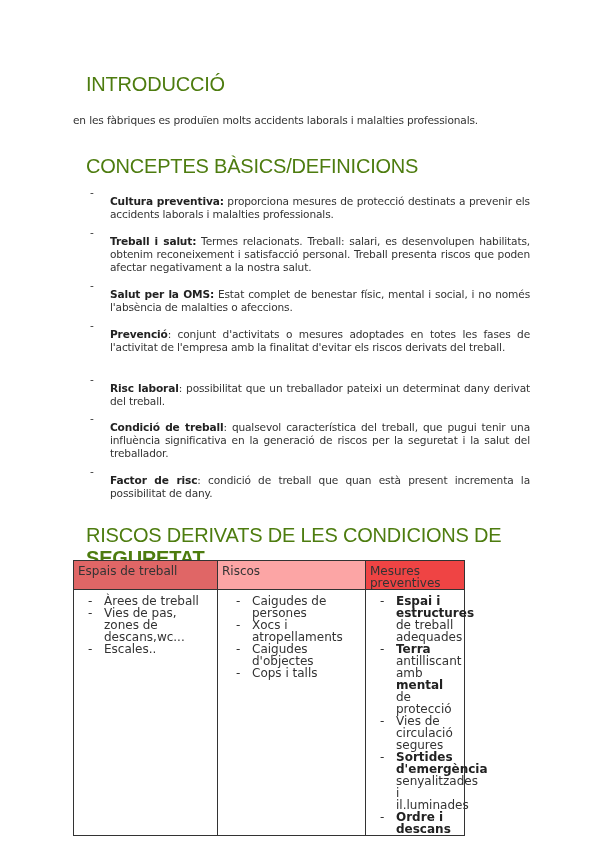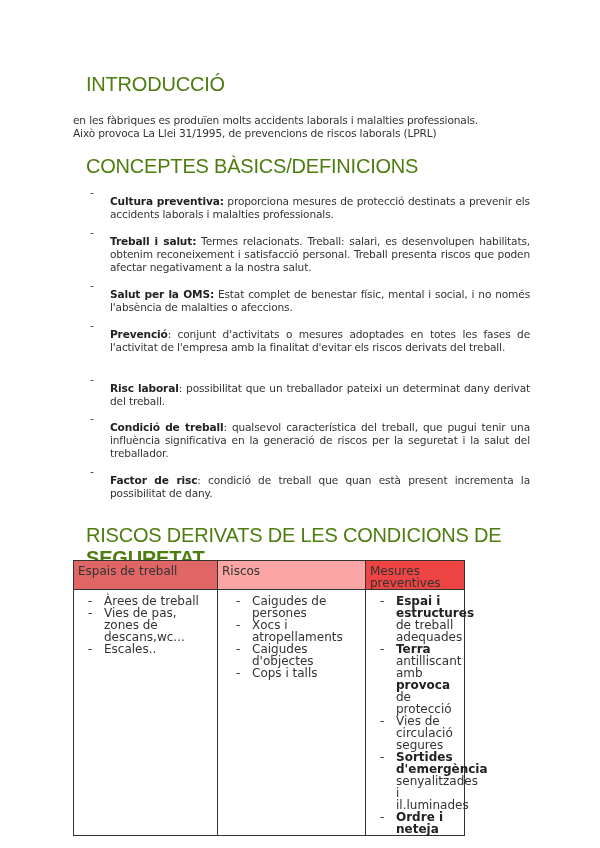--- a/index.html
+++ b/index.html
@@ -36,21 +36,20 @@
   </style>
 </head>
 <body>
 
 <div class="page">
 
   <h2 class="h" style="top:73px;">INTRODUCCIÓ</h2>
   <p class="para" style="top:101px;">
     <br>
     <span>en les fàbriques es produïen molts accidents laborals i malalties professionals.</span><br>
-    <span>Això provoca La Llei 31/1995, de prevencions de riscos laborals (LPRL)</span>
   </p>
 
   <h2 class="h" style="top:155px;">CONCEPTES BÀSICS/DEFINICIONS</h2>
 
   <div class="def-list" style="top:186px;">
     <div class="def-item" style="top:0px;">
       <span class="dash">-</span>
       <span class="txt"><span class="term">Cultura preventiva:</span><span> proporciona mesures de protecció destinats a prevenir els accidents laborals i malalties professionals.</span></span>
     </div>
     <div class="def-item" style="top:40px;">
@@ -102,23 +101,23 @@
           <ul class="cell-list c2-list">
             <li><span class="dash">-</span><span>Caigudes de persones</span></li>
             <li><span class="dash">-</span><span>Xocs i atropellaments</span></li>
             <li><span class="dash">-</span><span>Caigudes d'objectes</span></li>
             <li><span class="dash">-</span><span>Cops i talls</span></li>
           </ul>
         </td>
         <td>
           <ul class="cell-list c3-list">
             <li><span class="dash">-</span><span class="bold">Espai i estructures</span><span> de treball adequades</span></li>
-            <li><span class="dash">-</span><span class="bold">Terra</span><span> antilliscant amb </span><span class="bold">provoca</span><span> de protecció</span></li>
+            <li><span class="dash">-</span><span class="bold">Terra</span><span> antilliscant amb </span><span class="bold">mental</span><span> de protecció</span></li>
             <li><span class="dash">-</span><span>Vies de circulació segures</span></li>
             <li><span class="dash">-</span><span class="bold">Sortides d'emergència</span><span> senyalitzades i il.luminades</span></li>
-            <li><span class="dash">-</span><span class="bold">Ordre i neteja</span></li>
+            <li><span class="dash">-</span><span class="bold">Ordre i descans</span></li>
           </ul>
         </td>
       </tr>
     </tbody>
   </table>
 
 </div>
 
 </body></html>

